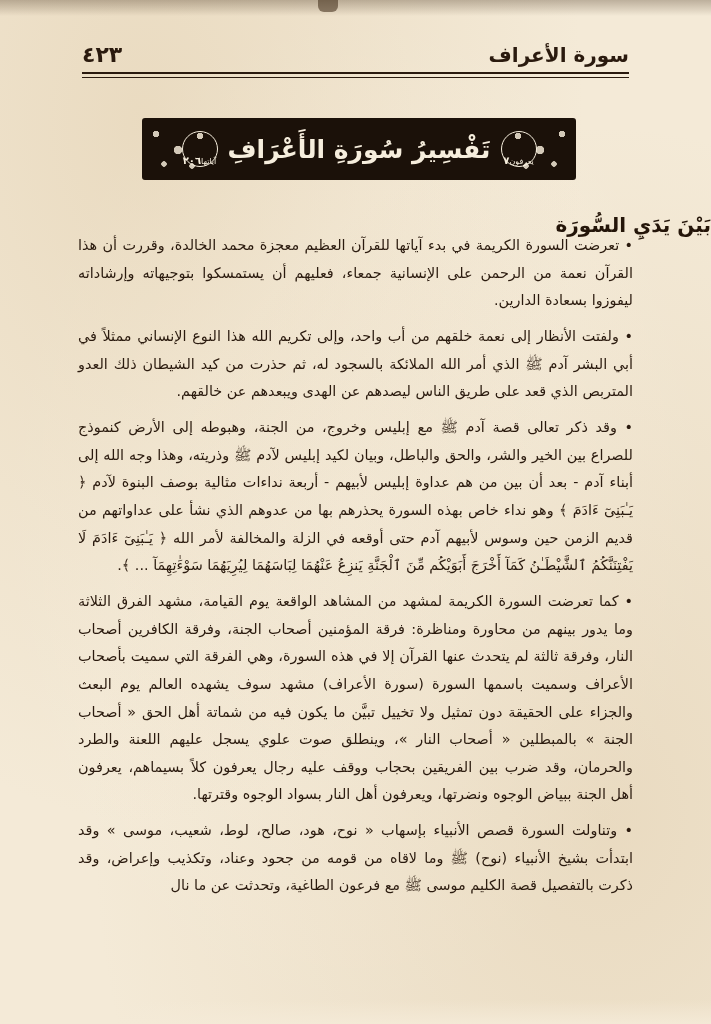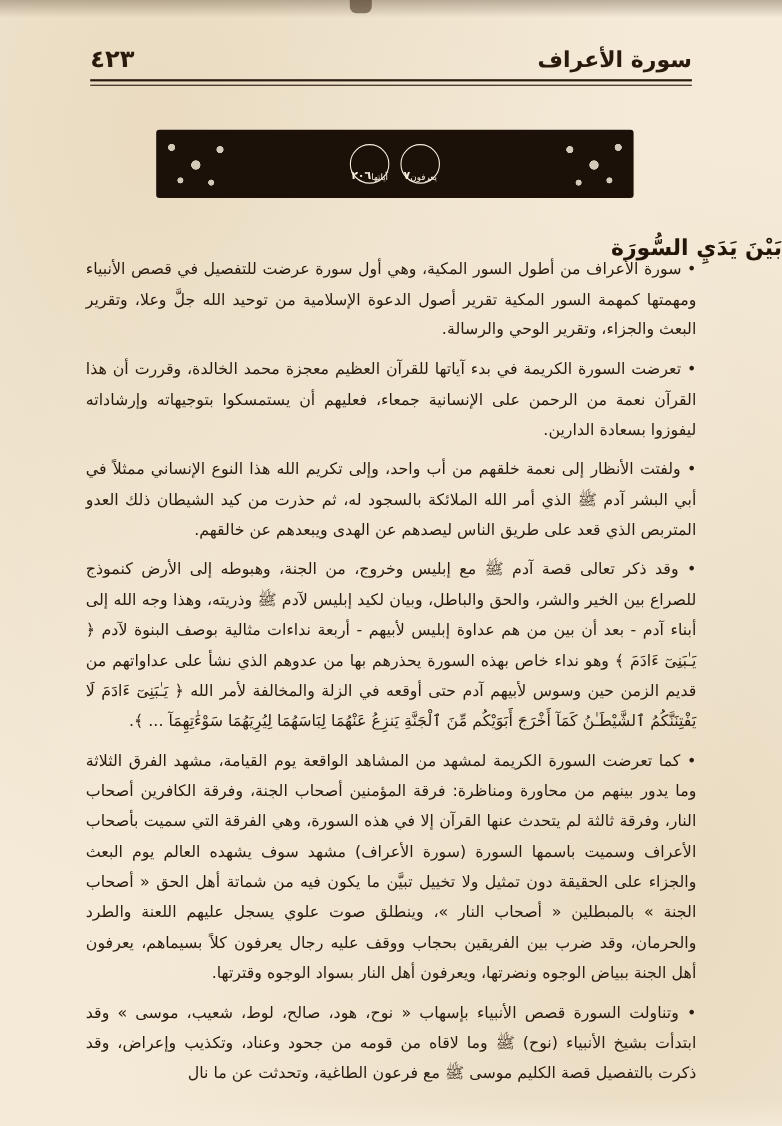--- a/index.html
+++ b/index.html
@@ -187,31 +187,31 @@
     </div>
   </header>
   <div class="rule-double"></div>
 
   <div class="ornament-band">
     <div class="ornament-inner">
       <div class="badge-circle">
         <span>يعرفون</span>
         <b>٧</b>
       </div>
+      <div class="ornament-title">تَفْسِيرُ سُورَةِ الأَعْرَافِ</div>
       <div class="badge-circle">
         <span>آياتها</span>
         <b>٢٠٦</b>
       </div>
     </div>
   </div>
 
   <h2 class="section-title">بَيْنَ يَدَيِ السُّورَة</h2>
 
   <div class="body-text">
-    <p class="para">• سورة الأعراف من أطول السور المكية، وهي أول سورة عرضت للتفصيل في قصص الأنبياء ومهمتها كمهمة السور المكية تقرير أصول الدعوة الإسلامية من توحيد الله جلَّ وعلا، وتقرير البعث والجزاء، وتقرير الوحي والرسالة.</p>
     <p class="para">• تعرضت السورة الكريمة في بدء آياتها للقرآن العظيم معجزة محمد الخالدة، وقررت أن هذا القرآن نعمة من الرحمن على الإنسانية جمعاء، فعليهم أن يستمسكوا بتوجيهاته وإرشاداته ليفوزوا بسعادة الدارين.</p>
     <p class="para">• ولفتت الأنظار إلى نعمة خلقهم من أب واحد، وإلى تكريم الله هذا النوع الإنساني ممثلاً في أبي البشر آدم ﷺ الذي أمر الله الملائكة بالسجود له، ثم حذرت من كيد الشيطان ذلك العدو المتربص الذي قعد على طريق الناس ليصدهم عن الهدى ويبعدهم عن خالقهم.</p>
     <p class="para">• وقد ذكر تعالى قصة آدم ﷺ مع إبليس وخروج، من الجنة، وهبوطه إلى الأرض كنموذج للصراع بين الخير والشر، والحق والباطل، وبيان لكيد إبليس لآدم ﷺ وذريته، وهذا وجه الله إلى أبناء آدم - بعد أن بين من هم عداوة إبليس لأبيهم - أربعة نداءات مثالية بوصف البنوة لآدم ﴿ يَـٰبَنِىٓ ءَادَمَ ﴾ وهو نداء خاص بهذه السورة يحذرهم بها من عدوهم الذي نشأ على عداواتهم من قديم الزمن حين وسوس لأبيهم آدم حتى أوقعه في الزلة والمخالفة لأمر الله ﴿ يَـٰبَنِىٓ ءَادَمَ لَا يَفْتِنَنَّكُمُ ٱلشَّيْطَـٰنُ كَمَآ أَخْرَجَ أَبَوَيْكُم مِّنَ ٱلْجَنَّةِ يَنزِعُ عَنْهُمَا لِبَاسَهُمَا لِيُرِيَهُمَا سَوْءَٰتِهِمَآ ... ﴾.</p>
     <p class="para">• كما تعرضت السورة الكريمة لمشهد من المشاهد الواقعة يوم القيامة، مشهد الفرق الثلاثة وما يدور بينهم من محاورة ومناظرة: فرقة المؤمنين أصحاب الجنة، وفرقة الكافرين أصحاب النار، وفرقة ثالثة لم يتحدث عنها القرآن إلا في هذه السورة، وهي الفرقة التي سميت بأصحاب الأعراف وسميت باسمها السورة (سورة الأعراف) مشهد سوف يشهده العالم يوم البعث والجزاء على الحقيقة دون تمثيل ولا تخييل تبيَّن ما يكون فيه من شماتة أهل الحق « أصحاب الجنة » بالمبطلين « أصحاب النار »، وينطلق صوت علوي يسجل عليهم اللعنة والطرد والحرمان، وقد ضرب بين الفريقين بحجاب ووقف عليه رجال يعرفون كلاً بسيماهم، يعرفون أهل الجنة ببياض الوجوه ونضرتها، ويعرفون أهل النار بسواد الوجوه وقترتها.</p>
     <p class="para">• وتناولت السورة قصص الأنبياء بإسهاب « نوح، هود، صالح، لوط، شعيب، موسى » وقد ابتدأت بشيخ الأنبياء (نوح) ﷺ وما لاقاه من قومه من جحود وعناد، وتكذيب وإعراض، وقد ذكرت بالتفصيل قصة الكليم موسى ﷺ مع فرعون الطاغية، وتحدثت عن ما نال</p>
   </div>
 
   <div class="bottom-fade"></div>
 </div>
 

